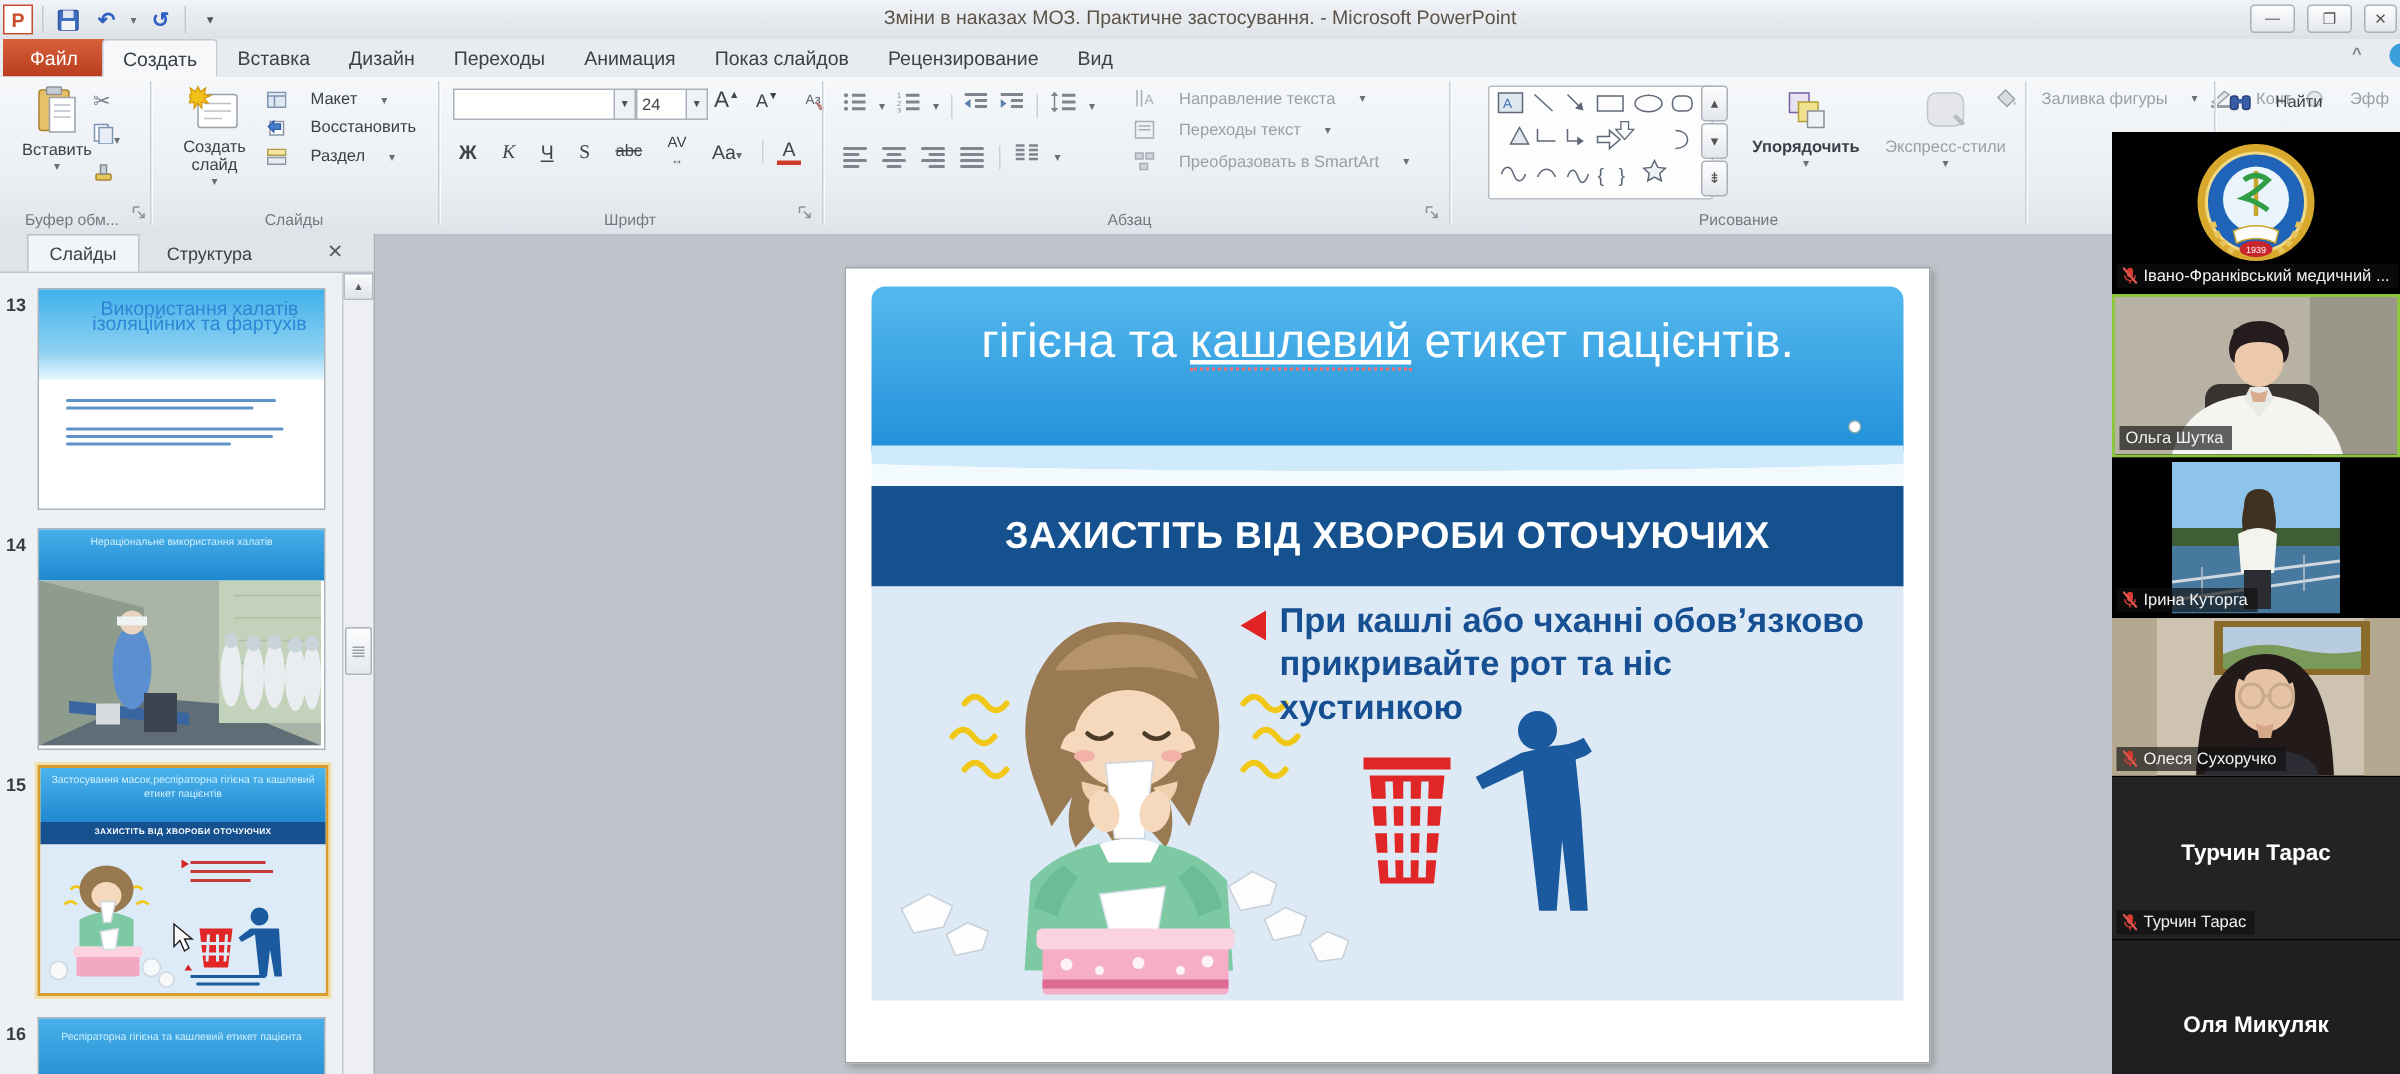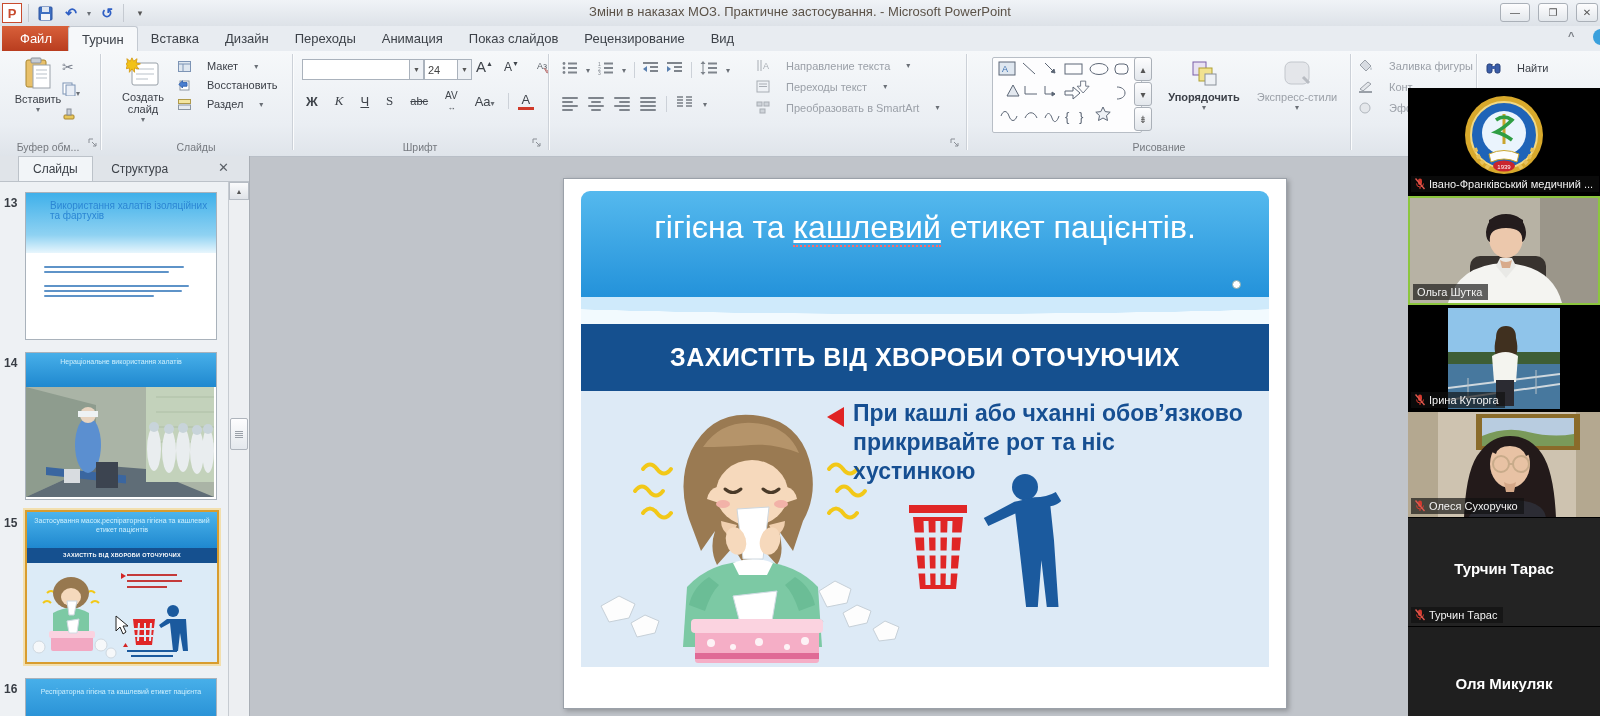--- a/index.html
+++ b/index.html
@@ -113,21 +113,21 @@
     <div class="abs" style="left:1500px;top:3px;display:flex;gap:8px;">
       <span class="winbtn">—</span>
       <span class="winbtn">❐</span>
       <span class="winbtn" style="width:20px;">✕</span>
     </div>
   </div>
 
   <div class="abs tabrow">
     <div class="abs filetab">Файл</div>
     <div class="abs tabstrip">
-      <span class="rtab on">Турчин</span>
+      <span class="rtab on">Создать</span>
       <span class="rtab">Вставка</span>
       <span class="rtab">Дизайн</span>
       <span class="rtab">Переходы</span>
       <span class="rtab">Анимация</span>
       <span class="rtab">Показ слайдов</span>
       <span class="rtab">Рецензирование</span>
       <span class="rtab">Вид</span>
     </div>
     <span class="abs" style="left:1568px;top:4px;font-size:11px;font-weight:bold;color:#7a7f86;">^</span>
     <span class="abs" style="left:1593px;top:3px;width:16px;height:16px;border-radius:50%;background:#3aa0dc;"></span>
@@ -367,20 +367,21 @@
       <span class="small dis">
           <svg width="14" height="13" viewBox="0 0 14 13">
             <rect x="1" y="1" width="5" height="4" fill="#cfd4da" stroke="#a8adb4"></rect>
             <rect x="8" y="1" width="5" height="4" fill="#cfd4da" stroke="#a8adb4"></rect>
             <rect x="4" y="8" width="5" height="4" fill="#cfd4da" stroke="#a8adb4"></rect>
           </svg>
           <span>Преобразовать в SmartArt</span>
           <span class="caret">▾</span>
         </span>
     </div>
+    <div class="abs glabel" style="left:550px;width:406px;">Абзац</div>
     <span class="abs" style="left:950px;bottom:4px;"><svg class="launcher" width="10" height="10" viewBox="0 0 10 10">
           <path d="M1 1h4M1 1v4" stroke="#8a8f96" fill="none"></path>
           <path d="M4 4l4 4M8 5v3h-3" stroke="#8a8f96" fill="none"></path>
         </svg></span>
     <div class="abs gsep" style="left:966px;"></div>
 
     <div class="abs" style="left:992px;top:6px;width:140px;height:70px;background:#fdfdfe;border:1px solid #b8bec6;border-radius:2px;padding:2px 4px;">
       <svg width="132" height="64" viewBox="0 0 132 64">
         <g stroke="#5d6776" fill="none">
           <rect x="2" y="2" width="16" height="13" fill="#dfe7f0"></rect>
@@ -426,21 +427,21 @@
       <span><svg width="32" height="30" viewBox="0 0 32 30">
             <rect x="4" y="3" width="24" height="22" rx="6" fill="#e4e6ea" stroke="#c2c6cc"></rect>
             <path d="M22 18l6 6" stroke="#b8bcc2" stroke-width="3"></path>
           </svg></span>
       <span>Экспресс-стили</span>
         <span class="caret">▾</span>
     </div>
     <div class="abs glabel" style="left:968px;width:382px;">Рисование</div>
     <div class="abs gsep" style="left:1350px;"></div>
 
-    <div class="abs" style="left:1358px;top:8px;display:flex;flex-direction:column;gap:8px;">
+    <div class="abs" style="left:1330px;top:8px;display:flex;gap:8px;">
       <span class="small dis">
           <svg width="15" height="13" viewBox="0 0 15 13">
             <path d="M7 1l6 6-5 5-6-6z" fill="#d8dce2" stroke="#9aa0a8"></path>
             <path d="M13 8c1 1.5 1 3-0 3s-1-1.5 0-3z" fill="#b8bec6"></path>
           </svg>
           <span>Заливка фигуры</span>
           <span class="caret">▾</span>
         </span>
       <span class="small dis">
           <svg width="15" height="13" viewBox="0 0 15 13">
@@ -470,21 +471,21 @@
 
   <div class="abs sidepanel">
     <div class="abs ptabs">
       <span class="ptab on" style="margin-left:18px;">Слайды</span>
       <span class="ptab">Структура</span>
       <span class="abs" style="left:218px;top:4px;font-size:13px;color:#5a5f66;">✕</span>
     </div>
 
     <span class="abs snum" style="top:40px;">13</span>
     <div class="abs thumb" style="top:36px;height:146px;">
-      <div style="height:52px;background:linear-gradient(180deg,#3fb0ea,#8fd2f2 70%,#e8f6fd);color:#2b86d4;font-size:10px;line-height:10px;padding-top:8px;padding-left:24px;">Використання халатів ізоляційних та  фартухів</div>
+      <div style="height:52px;background:linear-gradient(180deg,#3fb0ea,#8fd2f2 70%,#e8f6fd);color:#2b86d4;text-align:center;font-size:13px;line-height:10px;padding-top:8px;padding-left:24px;">Використання халатів ізоляційних та  фартухів</div>
       <div style="padding-top:10px;">
         <div class="tline" style="width:140px;"></div>
           <div class="tline" style="width:125px;"></div>
         <div class="tline" style="width:0;height:6px;background:none;"></div>
         <div class="tline" style="width:145px;"></div>
           <div class="tline" style="width:138px;"></div>
           <div class="tline" style="width:110px;"></div>
       </div>
     </div>
 

